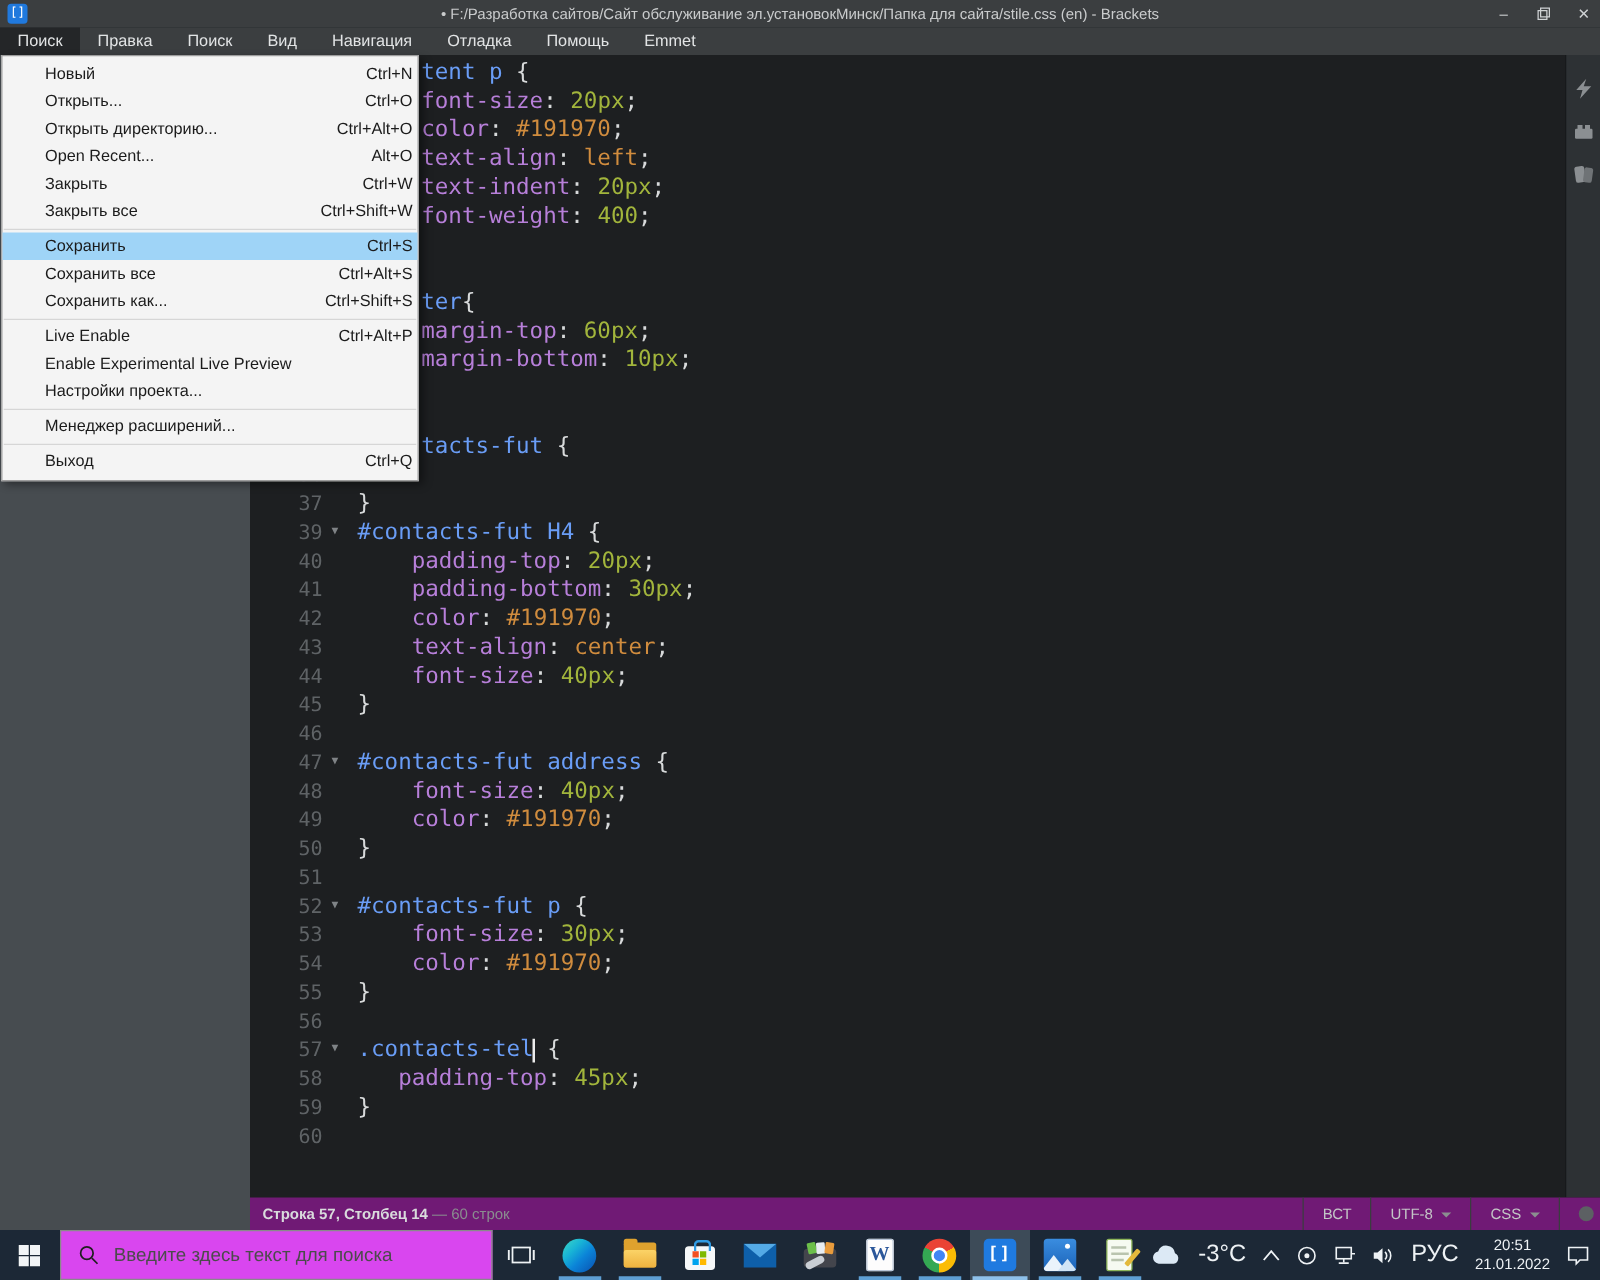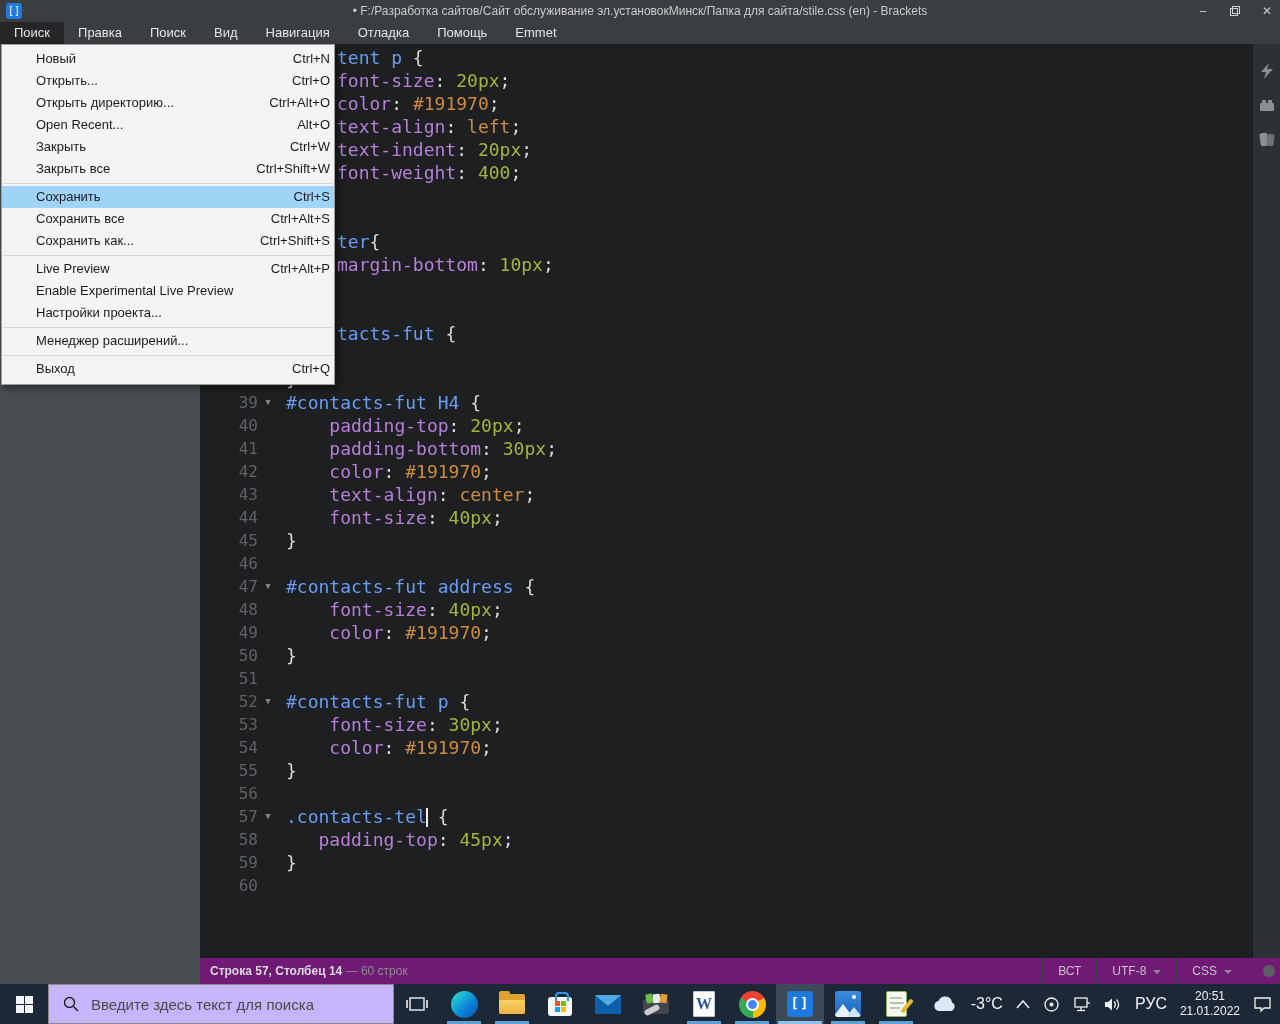--- a/index.html
+++ b/index.html
@@ -61,21 +61,21 @@
   .menu-item.hl{background:#9fd4f7}
   .menu-sep{height:1px;background:#d6d6d6;margin:3px 1px 2px 1px}
 
   
   .taskbar{position:absolute;left:0;top:984px;width:1280px;height:40px;background:#1c2836;display:flex;
     align-items:stretch;z-index:60}
   .tb-btn{display:flex;align-items:center;justify-content:center}
   .start{width:48px}
   .win-logo{display:grid;grid-template-columns:8px 8px;grid-template-rows:8px 8px;gap:1px}
   .win-logo span{background:#f2f5f7}
-  .searchbox{width:346px;background:#c4b5fd;border:1px solid #8a8a8a;display:flex;align-items:center;gap:12px;padding-left:14px}
+  .searchbox{width:346px;background:#d946ef;border:1px solid #8a8a8a;display:flex;align-items:center;gap:12px;padding-left:14px}
   .searchbox input{border:none;outline:none;background:transparent;font-size:15px;color:#3c3c3c;width:280px;
     font-family:"Liberation Sans",sans-serif}
   .searchbox input::placeholder{color:#4b4b4b;opacity:1}
   .taskview{width:46px}
   .slot{width:48px;position:relative;display:flex;align-items:center;justify-content:center}
   .slot.active{background:#3d4b58}
   .runline{position:absolute;bottom:0;left:7px;right:7px;height:3px;background:#5e9fd4}
   .slot.active .runline{left:2px;right:2px;background:#8ec1ea}
 
   
@@ -109,21 +109,21 @@
   .ic-photos .m1{position:absolute;bottom:0;left:-2px;border-left:10px solid transparent;border-right:10px solid transparent;border-bottom:13px solid #eaf3fb}
   .ic-photos .m2{position:absolute;bottom:0;right:-1px;border-left:8px solid transparent;border-right:8px solid transparent;border-bottom:10px solid #cfe4f6}
   .ic-photos .sun{position:absolute;top:4px;right:5px;width:4px;height:4px;border-radius:50%;background:#fff}
   .ic-npp{position:relative;width:21px;height:26px;background:#f6faf1;border:1px solid #8db55a;border-radius:2px}
   .ic-npp i{position:absolute;left:3px;height:2px;background:#b9c4ae}
   .ic-npp i:nth-child(1){top:5px;width:12px}.ic-npp i:nth-child(2){top:10px;width:14px}.ic-npp i:nth-child(3){top:15px;width:10px}
   .ic-npp .pen{position:absolute;right:-3px;bottom:2px;width:4px;height:16px;background:#e3b93c;border-radius:1px;transform:rotate(40deg)}
 
   
   .tray{margin-left:auto;display:flex;align-items:center;gap:13px;padding-right:8px;color:#eef2f5}
-  .tray-text{font-size:16px}
+  .tray-text{font-size:19px}
   .clock{font-size:12px;line-height:15px;text-align:center}
   .tray svg{display:block}
 </style>
 </head>
 <body>
 
 <div class="screen">
 
   <div class="titlebar">
     <div class="brackets-logo">[]</div>
@@ -155,20 +155,21 @@
     <div class="code">
         <div class="code-row"><span class="gut-num">22</span><span class="gut-fold"></span><span class="code-text" style="padding-left: 51px;"><span class="tk-sel">tent p</span><span class="tk-pln"> {</span></span></div>
         <div class="code-row"><span class="gut-num">23</span><span class="gut-fold"></span><span class="code-text" style="padding-left: 51px;"><span class="tk-prop">font-size</span><span class="tk-pln">: </span><span class="tk-num">20px</span><span class="tk-pln">;</span></span></div>
         <div class="code-row"><span class="gut-num">24</span><span class="gut-fold"></span><span class="code-text" style="padding-left: 51px;"><span class="tk-prop">color</span><span class="tk-pln">: </span><span class="tk-val">#191970</span><span class="tk-pln">;</span></span></div>
         <div class="code-row"><span class="gut-num">25</span><span class="gut-fold"></span><span class="code-text" style="padding-left: 51px;"><span class="tk-prop">text-align</span><span class="tk-pln">: </span><span class="tk-val">left</span><span class="tk-pln">;</span></span></div>
         <div class="code-row"><span class="gut-num">26</span><span class="gut-fold"></span><span class="code-text" style="padding-left: 51px;"><span class="tk-prop">text-indent</span><span class="tk-pln">: </span><span class="tk-num">20px</span><span class="tk-pln">;</span></span></div>
         <div class="code-row"><span class="gut-num">27</span><span class="gut-fold"></span><span class="code-text" style="padding-left: 51px;"><span class="tk-prop">font-weight</span><span class="tk-pln">: </span><span class="tk-num">400</span><span class="tk-pln">;</span></span></div>
         <div class="code-row"><span class="gut-num">28</span><span class="gut-fold"></span><span class="code-text" style="padding-left: 0px;"></span></div>
         <div class="code-row"><span class="gut-num">29</span><span class="gut-fold"></span><span class="code-text" style="padding-left: 0px;"></span></div>
         <div class="code-row"><span class="gut-num">30</span><span class="gut-fold"></span><span class="code-text" style="padding-left: 51px;"><span class="tk-sel">ter</span><span class="tk-pln">{</span></span></div>
+        <div class="code-row"><span class="gut-num">31</span><span class="gut-fold"></span><span class="code-text" style="padding-left: 51px;"><span class="tk-prop">margin-top</span><span class="tk-pln">: </span><span class="tk-num">60px</span><span class="tk-pln">;</span></span></div>
         <div class="code-row"><span class="gut-num">32</span><span class="gut-fold"></span><span class="code-text" style="padding-left: 51px;"><span class="tk-prop">margin-bottom</span><span class="tk-pln">: </span><span class="tk-num">10px</span><span class="tk-pln">;</span></span></div>
         <div class="code-row"><span class="gut-num">33</span><span class="gut-fold"></span><span class="code-text" style="padding-left: 0px;"></span></div>
         <div class="code-row"><span class="gut-num">34</span><span class="gut-fold"></span><span class="code-text" style="padding-left: 0px;"></span></div>
         <div class="code-row"><span class="gut-num">35</span><span class="gut-fold"></span><span class="code-text" style="padding-left: 51px;"><span class="tk-sel">tacts-fut</span><span class="tk-pln"> {</span></span></div>
         <div class="code-row"><span class="gut-num">36</span><span class="gut-fold"></span><span class="code-text" style="padding-left: 0px;"></span></div>
         <div class="code-row"><span class="gut-num">37</span><span class="gut-fold"></span><span class="code-text" style="padding-left: 0px;"><span class="tk-pln">}</span></span></div>
         <div class="code-row"><span class="gut-num">39</span><span class="gut-fold">▼</span><span class="code-text" style="padding-left: 0px;"><span class="tk-sel">#contacts-fut H4</span><span class="tk-pln"> {</span></span></div>
         <div class="code-row"><span class="gut-num">40</span><span class="gut-fold"></span><span class="code-text" style="padding-left: 43.36px;"><span class="tk-prop">padding-top</span><span class="tk-pln">: </span><span class="tk-num">20px</span><span class="tk-pln">;</span></span></div>
         <div class="code-row"><span class="gut-num">41</span><span class="gut-fold"></span><span class="code-text" style="padding-left: 43.36px;"><span class="tk-prop">padding-bottom</span><span class="tk-pln">: </span><span class="tk-num">30px</span><span class="tk-pln">;</span></span></div>
         <div class="code-row"><span class="gut-num">42</span><span class="gut-fold"></span><span class="code-text" style="padding-left: 43.36px;"><span class="tk-prop">color</span><span class="tk-pln">: </span><span class="tk-val">#191970</span><span class="tk-pln">;</span></span></div>
@@ -263,21 +264,21 @@
       <div class="menu-item">
         <span class="mi-label">Сохранить все</span>
         <span class="mi-shortcut">Ctrl+Alt+S</span>
       </div>
       <div class="menu-item">
         <span class="mi-label">Сохранить как...</span>
         <span class="mi-shortcut">Ctrl+Shift+S</span>
       </div>
       <div class="menu-sep"></div>
       <div class="menu-item">
-        <span class="mi-label">Live Preview</span>
+        <span class="mi-label">Live Enable</span>
         <span class="mi-shortcut">Ctrl+Alt+P</span>
       </div>
       <div class="menu-item">
         <span class="mi-label">Enable Experimental Live Preview</span>
         <span class="mi-shortcut"></span>
       </div>
       <div class="menu-item">
         <span class="mi-label">Настройки проекта...</span>
         <span class="mi-shortcut"></span>
       </div>

